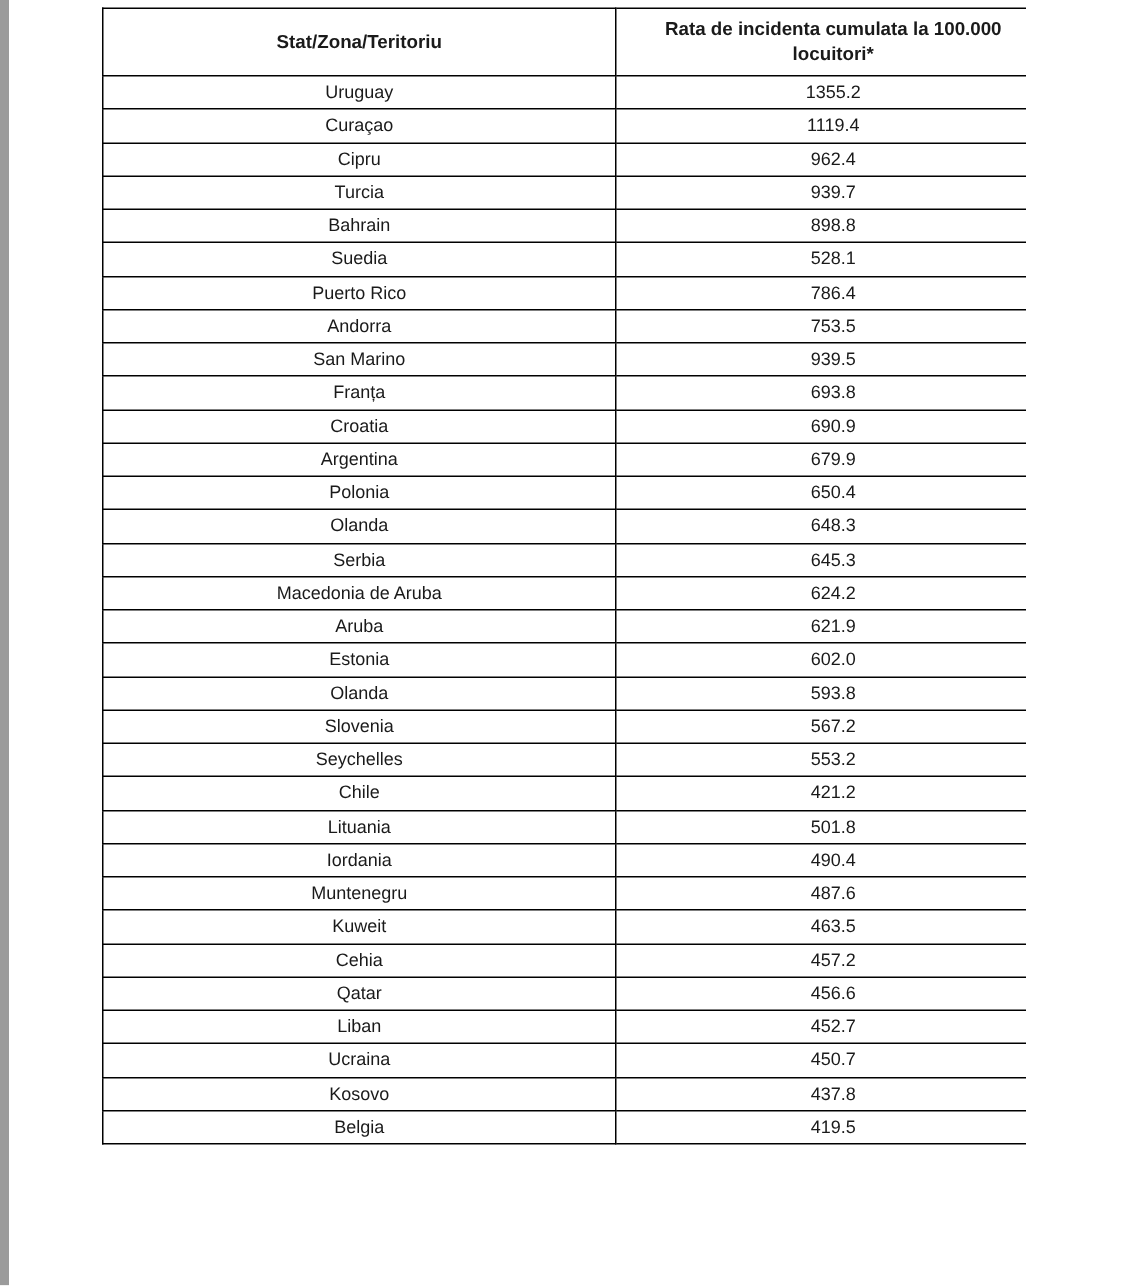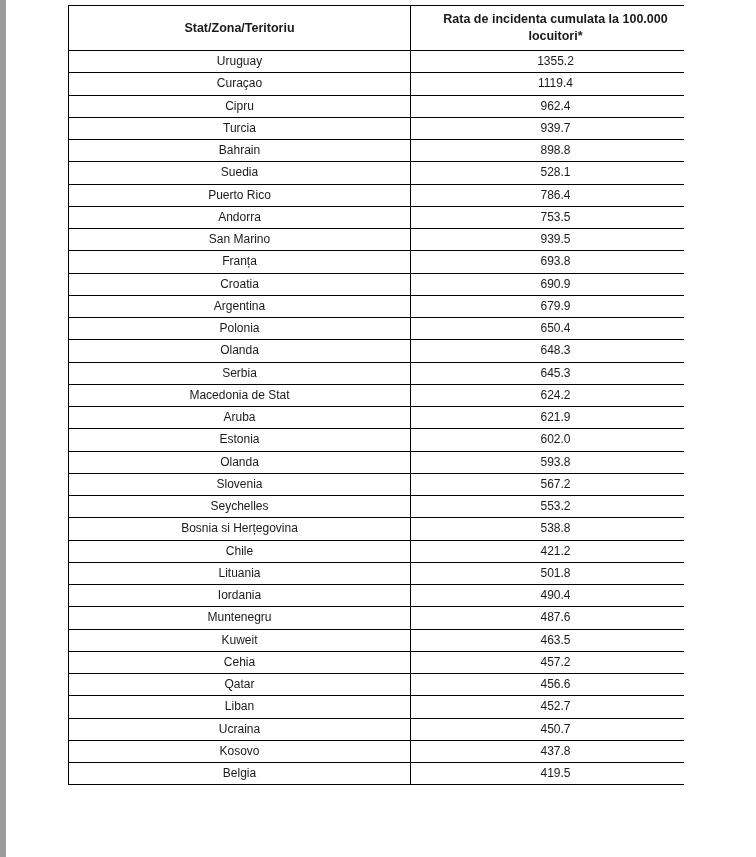--- a/index.html
+++ b/index.html
@@ -130,21 +130,21 @@
         </tr>
         <tr>
           <td>Olanda</td>
           <td>648.3</td>
         </tr>
         <tr>
           <td>Serbia</td>
           <td>645.3</td>
         </tr>
         <tr>
-          <td>Macedonia de Stat</td>
+          <td>Macedonia de Aruba</td>
           <td>624.2</td>
         </tr>
         <tr>
           <td>Aruba</td>
           <td>621.9</td>
         </tr>
         <tr>
           <td>Estonia</td>
           <td>602.0</td>
         </tr>
@@ -154,24 +154,20 @@
         </tr>
         <tr>
           <td>Slovenia</td>
           <td>567.2</td>
         </tr>
         <tr>
           <td>Seychelles</td>
           <td>553.2</td>
         </tr>
         <tr>
-          <td>Bosnia si Herțegovina</td>
-          <td>538.8</td>
-        </tr>
-        <tr>
           <td>Chile</td>
           <td>421.2</td>
         </tr>
         <tr>
           <td>Lituania</td>
           <td>501.8</td>
         </tr>
         <tr>
           <td>Iordania</td>
           <td>490.4</td>

